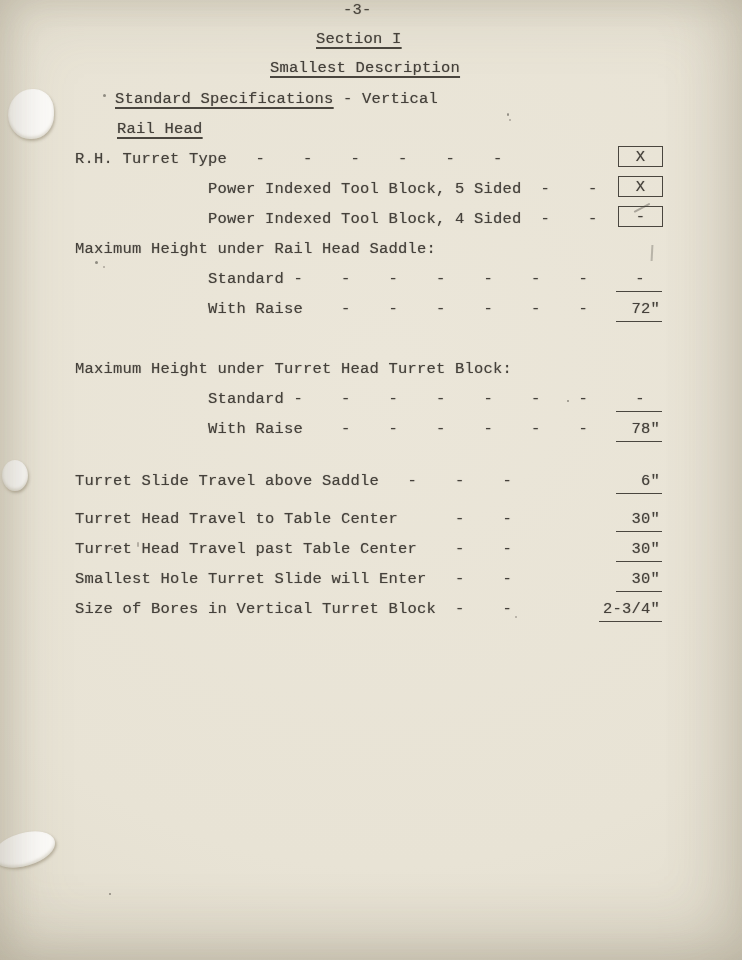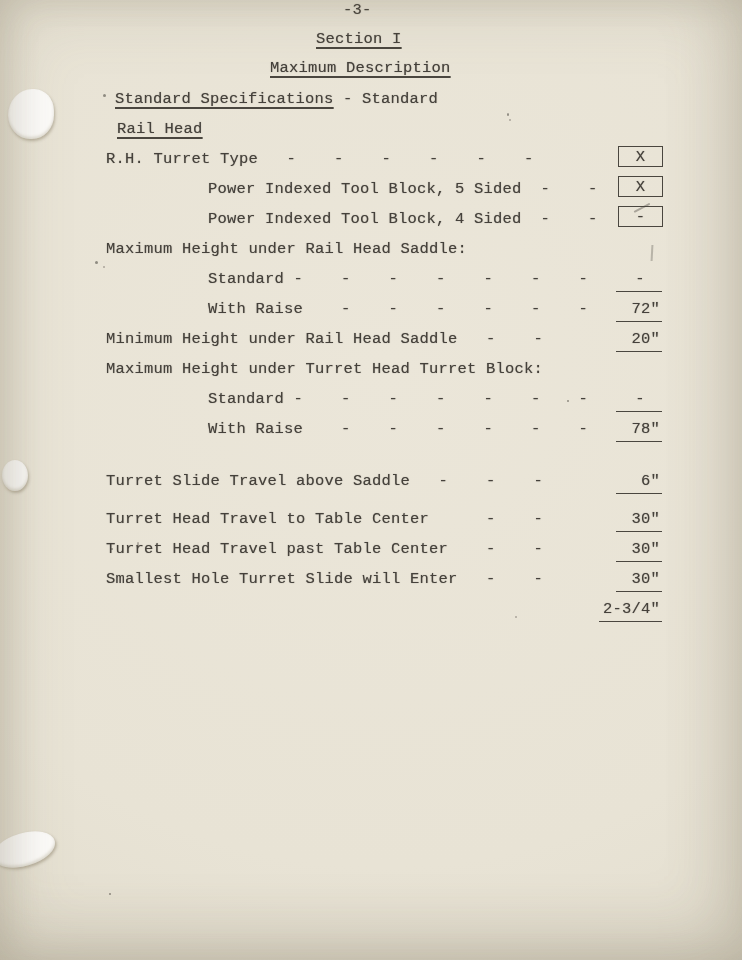--- a/index.html
+++ b/index.html
@@ -35,21 +35,21 @@
   .h-title{top:59px;left:270px;}
   .h-sub{top:90px;left:115px;}
   .h-group{top:120px;left:117px;}
 
   .r{
     position:absolute;left:0;width:742px;
     box-sizing:border-box;
     white-space:pre;
     text-shadow:0 0 1px rgba(69,65,59,0.55);
   }
-  .r.i1{padding-left:106px;}
+  .r.i1{padding-left:75px;}
   .r.i2{padding-left:208px;}
 
   .val{
     position:absolute;right:80px;top:0;
     min-width:40px;
     text-align:right;
     border-bottom:1.6px solid #4a463f;
     padding:0 2px 2px 4px;
   }
   .val.ctr{text-align:center;}
@@ -79,54 +79,53 @@
 <body>
 
 <div class="page">
 
   <div class="hole hole-1"></div>
   <div class="hole hole-2"></div>
   <div class="hole hole-3"></div>
 
   <div class="abs txt pagenum">-3-</div>
   <div class="abs txt ul h-section">Section I</div>
-  <div class="abs txt ul h-title">Maximum Description</div>
-  <div class="abs txt h-sub"><span class="ul">Standard Specifications</span><span> - Standard</span></div>
+  <div class="abs txt ul h-title">Smallest Description</div>
+  <div class="abs txt h-sub"><span class="ul">Standard Specifications</span><span> - Vertical</span></div>
   <div class="abs txt ul h-group">Rail Head</div>
 
   <div class="r i1" style="top:150px"><span>R.H. Turret Type   -    -    -    -    -    -</span><span class="box">X</span></div>
 
   <div class="r i2" style="top:180px"><span>Power Indexed Tool Block, 5 Sided  -    -</span><span class="box">X</span></div>
 
   <div class="r i2" style="top:210px"><span>Power Indexed Tool Block, 4 Sided  -    -</span><span class="box">-</span></div>
 
   <div class="r i1" style="top:240px"><span>Maximum Height under Rail Head Saddle:</span></div>
 
   <div class="r i2" style="top:270px"><span>Standard -    -    -    -    -    -    -</span><span class="val ctr">-</span></div>
 
   <div class="r i2" style="top:300px"><span>With Raise    -    -    -    -    -    -</span><span class="val">72"</span></div>
 
-  <div class="r i1" style="top:330px"><span>Minimum Height under Rail Head Saddle   -    -</span><span class="val">20"</span></div>
 
   <div class="r i1" style="top:360px"><span>Maximum Height under Turret Head Turret Block:</span></div>
 
   <div class="r i2" style="top:390px"><span>Standard -    -    -    -    -    -    -</span><span class="val ctr">-</span></div>
 
   <div class="r i2" style="top:420px"><span>With Raise    -    -    -    -    -    -</span><span class="val">78"</span></div>
 
 
   <div class="r i1" style="top:472px"><span>Turret Slide Travel above Saddle   -    -    -</span><span class="val">6"</span></div>
 
   <div class="r i1" style="top:510px"><span>Turret Head Travel to Table Center      -    -</span><span class="val">30"</span></div>
 
   <div class="r i1" style="top:540px"><span>Turret Head Travel past Table Center    -    -</span><span class="val">30"</span></div>
 
   <div class="r i1" style="top:570px"><span>Smallest Hole Turret Slide will Enter   -    -</span><span class="val">30"</span></div>
 
-  <div class="r i1" style="top:600px"><span class="val">2-3/4"</span></div>
+  <div class="r i1" style="top:600px"><span>Size of Bores in Vertical Turret Block  -    -</span><span class="val">2-3/4"</span></div>
 
   <div class="speck" style="left:103px;top:94px;width:3px;height:3px;"></div>
   <div class="speck" style="left:507px;top:113px;width:2px;height:3px;"></div>
   <div class="speck" style="left:509px;top:119px;width:2px;height:2px;opacity:.7"></div>
   <div class="speck" style="left:95px;top:261px;width:3px;height:3px;"></div>
   <div class="speck" style="left:103px;top:266px;width:2px;height:2px;opacity:.7"></div>
   <div class="mark" style="left:651px;top:245px;width:2px;height:16px;opacity:.5;transform:rotate(3deg)"></div>
   <div class="speck" style="left:567px;top:400px;width:2px;height:2px;"></div>
   <div class="mark" style="left:137px;top:542px;width:2px;height:5px;opacity:.55;border-radius:1px"></div>
   <div class="speck" style="left:111px;top:548px;width:2px;height:2px;"></div>

